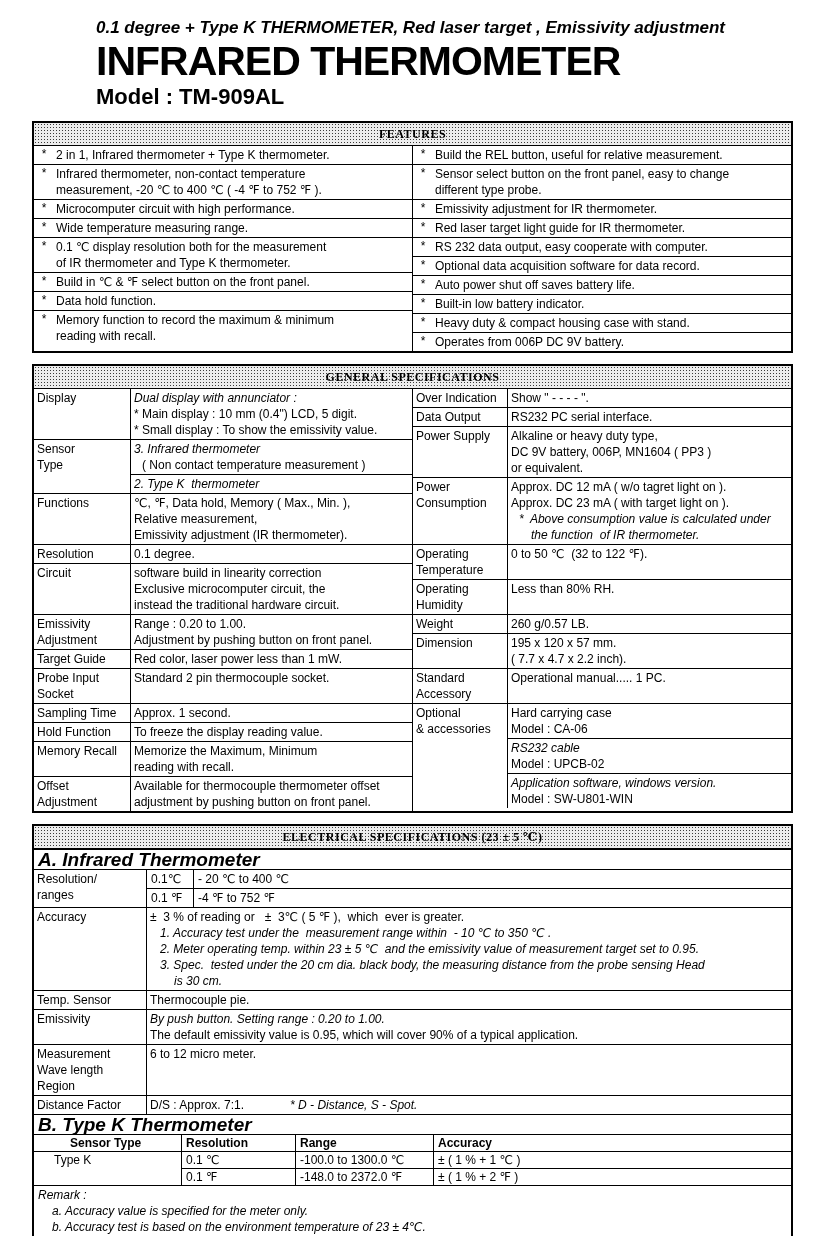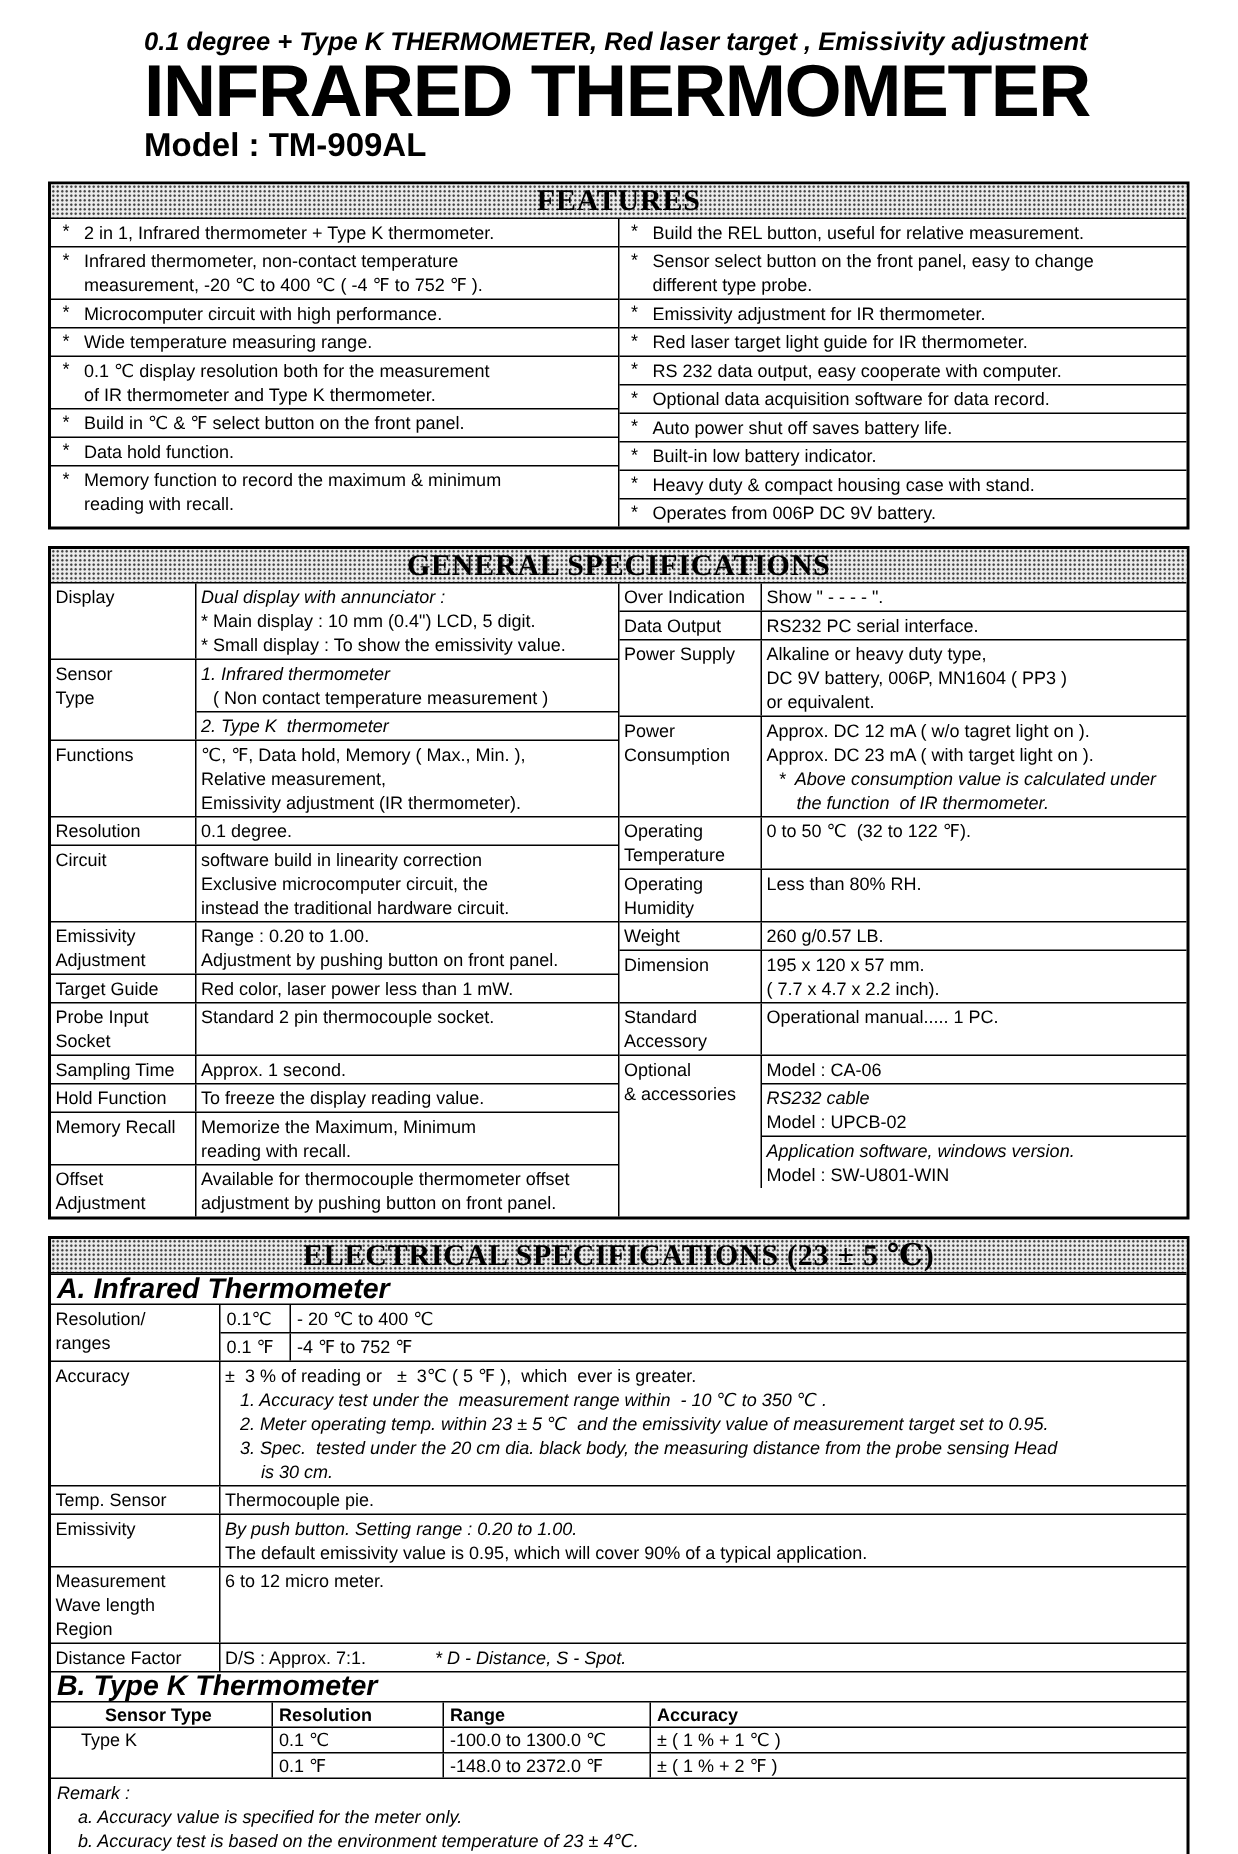--- a/index.html
+++ b/index.html
@@ -7,28 +7,28 @@
     position:relative;
     width:825px;height:1236px;
     background:#fff;color:#000;
     font-family:"Liberation Sans","DejaVu Sans",sans-serif;
     font-size:12px;
     overflow:hidden;
   }
   
   .hdr{padding:18px 32px 0 96px;}
   .tagline{font-weight:bold;font-style:italic;font-size:17px;line-height:20px;}
-  .title{font-weight:bold;font-size:49px;line-height:44px;letter-spacing:-1px;margin-top:1px;}
+  .title{font-weight:bold;font-size:41px;line-height:44px;letter-spacing:-1px;margin-top:1px;}
   .model{font-weight:bold;font-size:22px;line-height:26px;margin-top:1px;}
   
   .sec{border:2px solid #000;margin:11px 32px 0 32px;}
   .sec-head{
     text-align:center;
     font-family:"Liberation Serif","DejaVu Serif",serif;
-    font-weight:bold;font-size:20px;line-height:20px;
+    font-weight:bold;font-size:12px;line-height:20px;
     letter-spacing:.5px;
     padding:1px 0;
     border-bottom:1px solid #000;
     background-color:#ededed;
     background-image:radial-gradient(#3a3a3a .7px,transparent .9px);
     background-size:3px 3px;
   }
   .cols{display:flex;align-items:stretch;}
   .col-l{width:378px;border-right:1px solid #000;flex:none;display:flex;flex-direction:column;}
   .col-r{flex:1;display:flex;flex-direction:column;}
@@ -226,21 +226,21 @@
               </div>
             </div>
           </div>
           <div class="srow">
             <div class="lbl">
               <div class="ln">Sensor</div>
               <div class="ln">Type</div>
             </div>
             <div class="vals">
               <div class="sub">
-                <div class="ln it">1. Infrared thermometer</div>
+                <div class="ln it">3. Infrared thermometer</div>
                 <div class="ln" style="padding-left: 8px;">( Non contact temperature measurement )</div>
               </div>
               <div class="sub">
                 <div class="ln it">2. Type K  thermometer</div>
               </div>
             </div>
           </div>
           <div class="srow">
             <div class="lbl">
               <div class="ln">Functions</div>
@@ -453,20 +453,21 @@
               </div>
             </div>
           </div>
           <div class="srow">
             <div class="lbl">
               <div class="ln">Optional</div>
               <div class="ln">&amp; accessories</div>
             </div>
             <div class="vals">
               <div class="sub">
+                <div class="ln">Hard carrying case</div>
                 <div class="ln">Model : CA-06</div>
               </div>
               <div class="sub">
                 <div class="ln it">RS232 cable</div>
                 <div class="ln">Model : UPCB-02</div>
               </div>
               <div class="sub">
                 <div class="ln it">Application software, windows version.</div>
                 <div class="ln">Model : SW-U801-WIN</div>
               </div>

